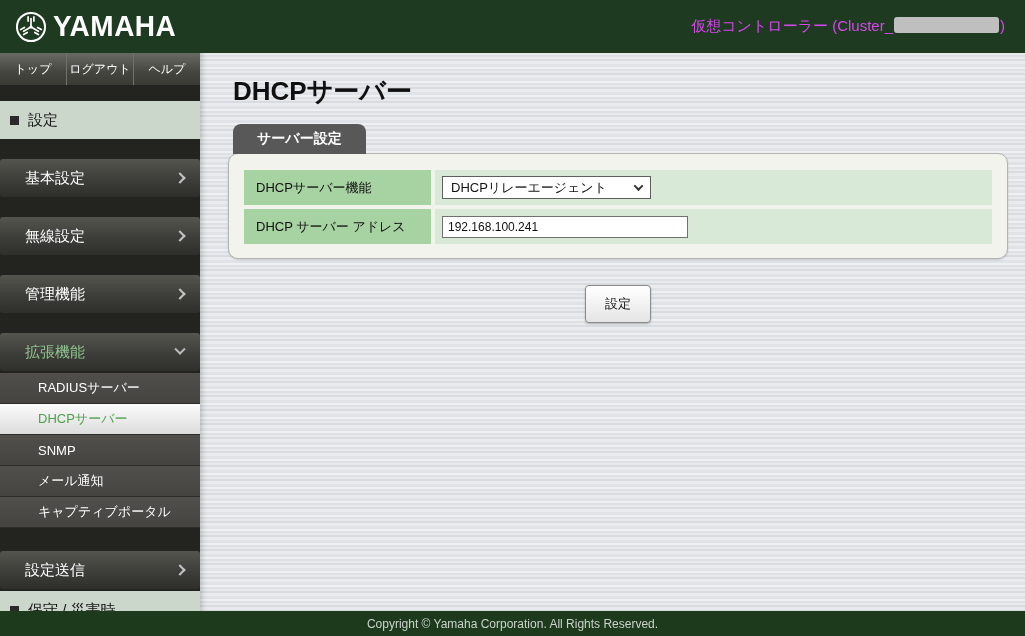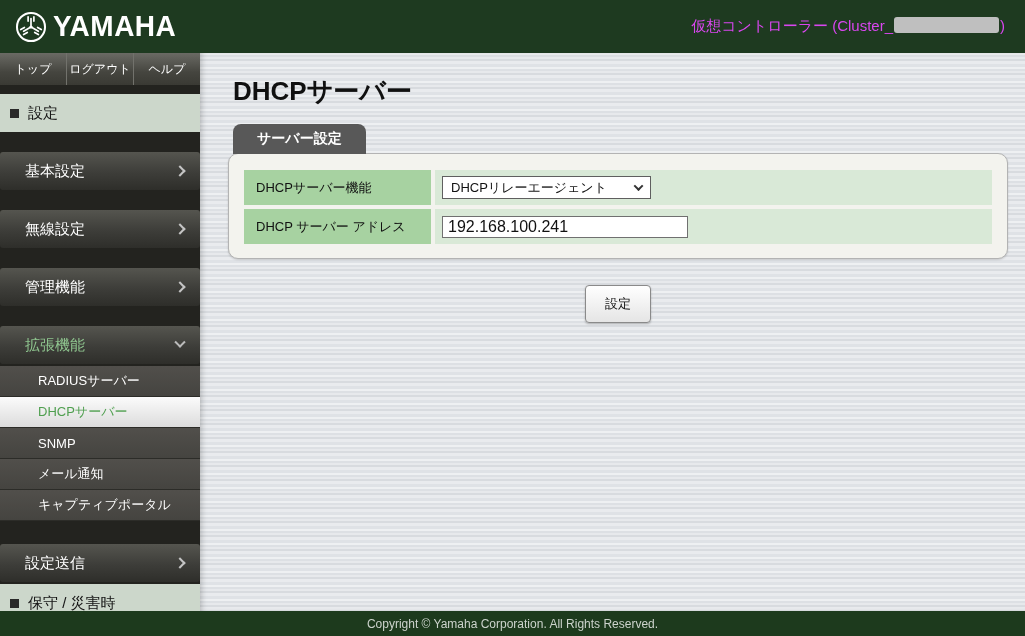--- a/index.html
+++ b/index.html
@@ -14,21 +14,21 @@
   .logo { display:flex; align-items:center; gap:5px; }
   .logo-text { color:#ffffff; font-weight:bold; font-size:28px;
     letter-spacing:0.5px; transform:scaleY(1.05); }
   .controller { color:#d946ef; font-size:15px; display:flex; align-items:flex-start; }
   .redaction { display:inline-block; width:105px; height:16px;
     background:#bfbfbf; border-radius:3px; margin:0 1px; }
 
   
   .sidebar { position:absolute; top:53px; left:0; width:200px; height:558px;
     background:#23231f; }
-  .side-tabs { display:flex; height:32px; margin-bottom:9px; }
+  .side-tabs { display:flex; height:32px; margin-bottom:16px; }
   .side-tab { flex:1; display:flex; align-items:center; justify-content:center;
     color:#ffffff; font-size:12px; cursor:pointer;
     background:linear-gradient(#6a6a64,#45453f 60%,#3a3a34);
     border-right:1px solid #72726c; }
   .side-tab:last-child { border-right:none; }
 
   .section-header { height:38px; margin-bottom:2px; background:#ccd7cb;
     color:#141414; display:flex; align-items:center; font-size:15px;
     padding-left:10px; gap:9px; }
   .bullet { width:9px; height:9px; background:#2a2a2a; flex:none; }
@@ -74,21 +74,21 @@
     font-size:13px; display:flex; align-items:center; padding-left:12px;
     margin-right:4px; }
   .form-value { flex:1; background:#d9e9d7; display:flex; align-items:center;
     padding-left:7px; }
   .select-box { background:#ffffff; border:1px solid #5f5f5f; height:23px;
     display:inline-flex; align-items:center; padding:0 8px; font-size:13px;
     color:#111111; gap:28px; cursor:pointer; }
   .select-chev { width:7px; height:7px; border-right:2px solid #333333;
     border-bottom:2px solid #333333; transform:rotate(45deg) translate(-1px,-1px); }
   .text-input { width:246px; height:22px; border:1px solid #707070;
-    background:#ffffff; font-size:16px; padding:1px 5px;
+    background:#ffffff; font-size:12px; padding:1px 5px;
     font-family:"Liberation Sans","DejaVu Sans",sans-serif; color:#111111; }
   .submit-row { width:780px; margin-left:28px; margin-top:26px;
     text-align:center; }
   .submit-btn { background:linear-gradient(#ffffff,#e5e5e5);
     border:1px solid #8a8a8a; border-radius:4px; padding:9px 19px;
     font-size:13px; color:#111111; cursor:pointer;
     font-family:"Liberation Sans","DejaVu Sans",sans-serif;
     box-shadow:0 1px 2px rgba(0,0,0,0.25); }
 
   

